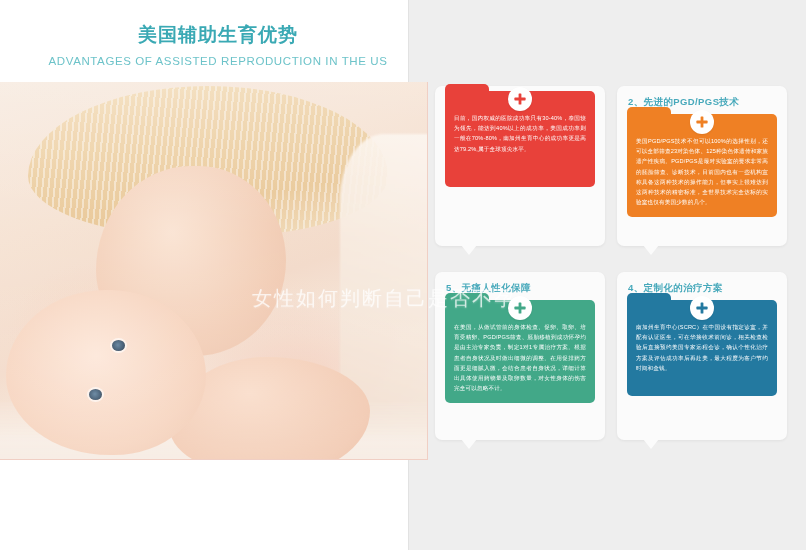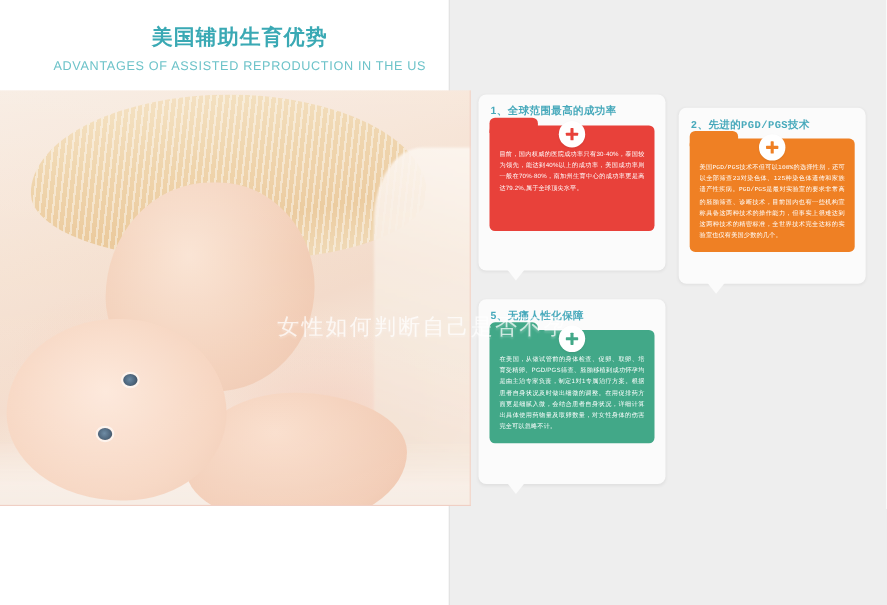--- a/index.html
+++ b/index.html
@@ -192,21 +192,21 @@
   }
   .card {
     position: absolute;
     width: 170px;
     background: #fbfbfb;
     border-radius: 7px;
     box-shadow: 0 1px 3px rgba(0,0,0,0.06);
     padding: 0;
   }
   .card.c1 { left: 0;    top: 0;   height: 160px; }
-  .card.c2 { left: 182px; top: 12px;   height: 160px; font-family: Liberation Mono, monospace; }
+  .card.c2 { left: 182px; top: 0;   height: 160px; }
   .card.c3 { left: 0;    top: 186px; height: 168px; }
   .card.c4 { left: 182px; top: 186px; height: 168px; }
 
   .card-tail {
     position: absolute;
     left: 26px;
     bottom: -9px;
     width: 0;
     height: 0;
     border-left: 8px solid transparent;
@@ -315,21 +315,20 @@
   <div class="photo-baby-eye e2"></div>
   <div class="photo-soft"></div>
   <div class="photo-border"></div>
 </div>
 
 <div class="overlay-text">女性如何判断自己是否不孕</div>
 
 <div class="cards">
 
   <div class="card c1">
-    <div class="card-title">1、全球范围最高的成功率</div>
     <div class="card-bodywrap">
       <div class="plus-badge">
         <svg width="14" height="14" viewBox="0 0 14 14" aria-hidden="true">
           <rect x="5.6" y="1.4" width="2.8" height="11.2" rx="0.6"></rect>
           <rect x="1.4" y="5.6" width="11.2" height="2.8" rx="0.6"></rect>
         </svg>
       </div>
       <div class="card-body">
         <p class="card-text">目前，国内权威的医院成功率只有30-40%，泰国较为领先，能达到40%以上的成功率，美国成功率则一般在70%-80%，南加州生育中心的成功率更是高达79.2%,属于全球顶尖水平。</p>
       </div>
@@ -362,14 +361,29 @@
           <rect x="1.4" y="5.6" width="11.2" height="2.8" rx="0.6"></rect>
         </svg>
       </div>
       <div class="card-body">
         <p class="card-text">在美国，从做试管前的身体检查、促卵、取卵、培育受精卵、PGD/PGS筛查、胚胎移植到成功怀孕均是由主治专家负责，制定1对1专属治疗方案。根据患者自身状况及时做出细微的调整。在用促排药方面更是细腻入微，会结合患者自身状况，详细计算出具体使用药物量及取卵数量，对女性身体的伤害完全可以忽略不计。</p>
       </div>
     </div>
     <div class="card-tail"></div>
   </div>
 
+  <div class="card c4">
+    <div class="card-title">4、定制化的治疗方案</div>
+    <div class="card-bodywrap">
+      <div class="plus-badge">
+        <svg width="14" height="14" viewBox="0 0 14 14" aria-hidden="true">
+          <rect x="5.6" y="1.4" width="2.8" height="11.2" rx="0.6"></rect>
+          <rect x="1.4" y="5.6" width="11.2" height="2.8" rx="0.6"></rect>
+        </svg>
+      </div>
+      <div class="card-body">
+        <p class="card-text">南加州生育中心(SCRC）在中国设有指定诊室，并配有认证医生，可在华接收术前问诊，相关检查检验后直接预约美国专家远程会诊，确认个性化治疗方案及评估成功率后再赴美，最大程度为客户节约时间和金钱。</p>
+      </div>
+    </div>
+    <div class="card-tail"></div>
+  </div>
 
 </div>
 
 </body></html>

